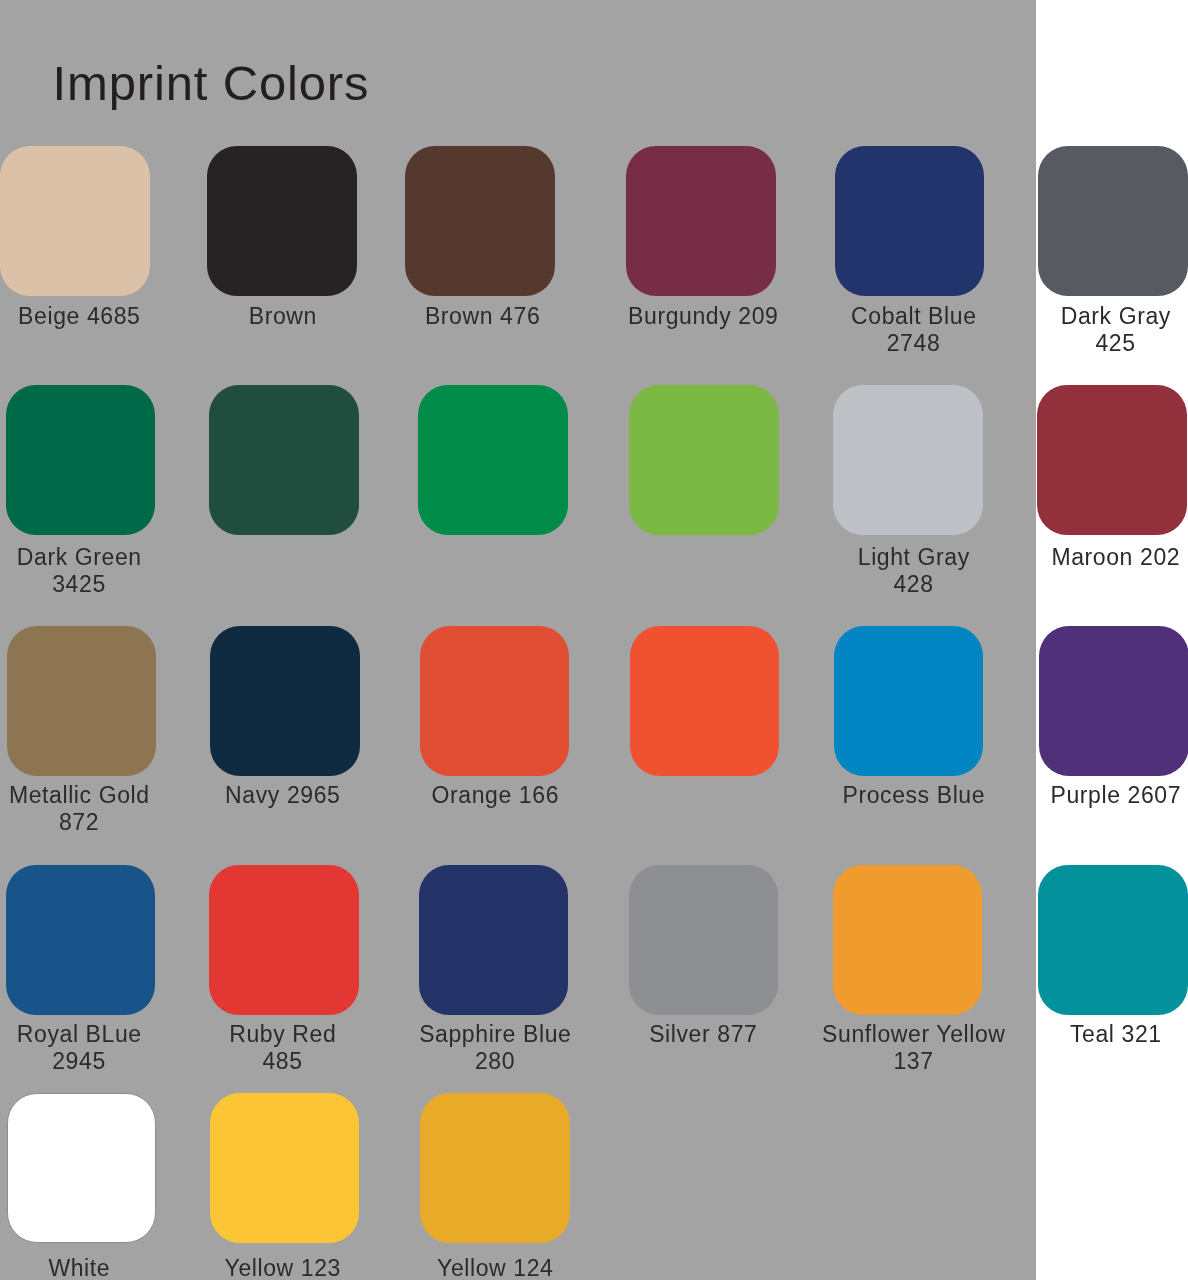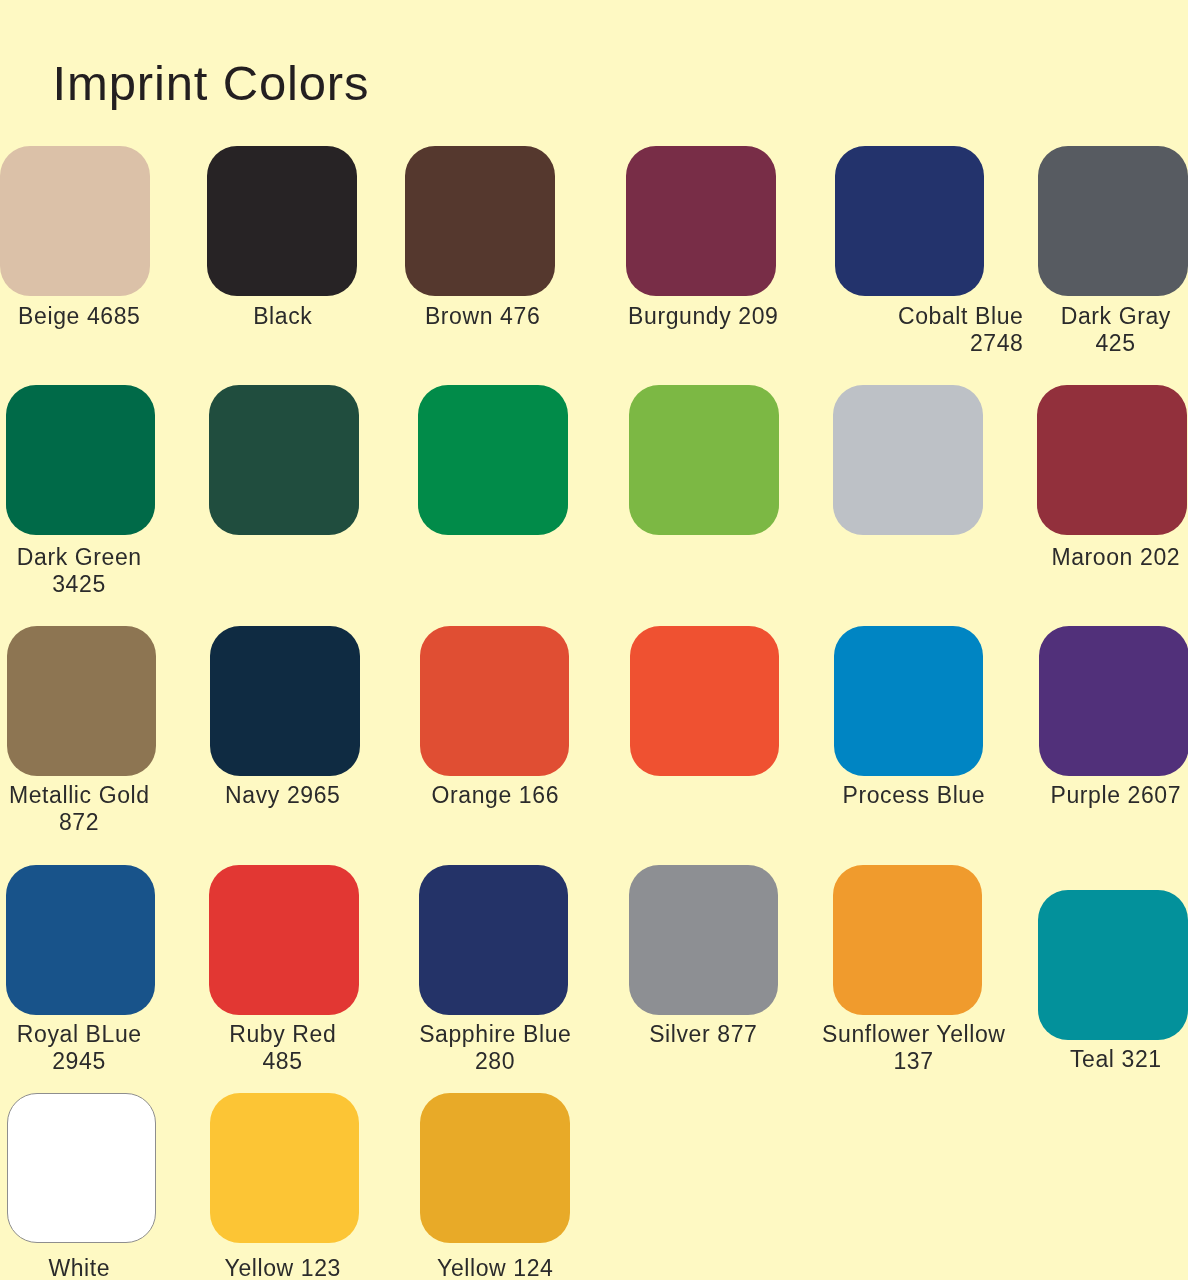--- a/index.html
+++ b/index.html
@@ -4,21 +4,21 @@
 <title>Imprint Colors</title>
 <style>
   html,body{margin:0;padding:0;background:#ffffff;}
   body{
     width:1188px;height:1280px;
     font-family:"Liberation Sans", sans-serif;
     overflow:hidden;
     -webkit-font-smoothing:antialiased;
   }
   
-  .page{position:relative;width:1188px;height:1280px;background:#fef9c3;transform:translateZ(0);text-decoration:underline;}
+  .page{position:relative;width:1036px;height:1280px;background:#a3a3a3;transform:translateZ(0);text-decoration:underline;}
   .page-title{
     position:absolute;
     left:52.5px; top:58.6px;
     font-size:49px;
     font-weight:400;
     color:#231f20;
     letter-spacing:0.85px;
     line-height:49px;
     white-space:nowrap;
   }
@@ -45,33 +45,33 @@
 
 <div class="page">
   <div class="page-title">Imprint Colors</div>
   <div id="grid">
       <div class="cell" style="left: 0px; top: 145.5px;">
         <div class="swatch" style="background: rgb(219, 193, 168);"></div>
         <div class="label" style="top: 157.1px; left: -31px; width: 220px;">Beige 4685</div>
       </div>
       <div class="cell" style="left: 207.4px; top: 145.5px;">
         <div class="swatch" style="background: rgb(39, 35, 37);"></div>
-        <div class="label" style="top: 157.1px; left: -34.9px; width: 220px;">Black</div>
+        <div class="label" style="top: 157.1px; left: -34.9px; width: 220px;">Brown</div>
       </div>
       <div class="cell" style="left: 405px; top: 145.5px;">
         <div class="swatch" style="background: rgb(85, 56, 46);"></div>
         <div class="label" style="top: 157.1px; left: -32.7px; width: 220px;">Brown 476</div>
       </div>
       <div class="cell" style="left: 626.4px; top: 145.5px;">
         <div class="swatch" style="background: rgb(120, 45, 71);"></div>
         <div class="label" style="top: 157.1px; left: -33.4px; width: 220px;">Burgundy 209</div>
       </div>
       <div class="cell" style="left: 834.8px; top: 145.5px;">
         <div class="swatch" style="background: rgb(35, 51, 108);"></div>
-        <div class="label" style="top: 157.1px; left: -31.3px; width: 220px; text-align: right;">Cobalt Blue
+        <div class="label" style="top: 157.1px; left: -31.3px; width: 220px;">Cobalt Blue
 2748</div>
       </div>
       <div class="cell" style="left: 1038.2px; top: 145.5px;">
         <div class="swatch" style="background: rgb(87, 91, 97);"></div>
         <div class="label" style="top: 157.1px; left: -32.7px; width: 220px;">Dark Gray
 425</div>
       </div>
       <div class="cell" style="left: 5.9px; top: 385px;">
         <div class="swatch" style="background: rgb(0, 106, 72);"></div>
         <div class="label" style="top: 159.1px; left: -36.9px; width: 220px;">Dark Green
@@ -81,20 +81,22 @@
         <div class="swatch" style="background: rgb(32, 77, 62);"></div>
       </div>
       <div class="cell" style="left: 418.3px; top: 385px;">
         <div class="swatch" style="background: rgb(1, 139, 73);"></div>
       </div>
       <div class="cell" style="left: 629.1px; top: 385px;">
         <div class="swatch" style="background: rgb(124, 184, 68);"></div>
       </div>
       <div class="cell" style="left: 833.2px; top: 385px;">
         <div class="swatch" style="background: rgb(189, 193, 198);"></div>
+        <div class="label" style="top: 159.1px; left: -29.7px; width: 220px;">Light Gray
+428</div>
       </div>
       <div class="cell" style="left: 1037.4px; top: 385px;">
         <div class="swatch" style="background: rgb(146, 48, 60);"></div>
         <div class="label" style="top: 159.1px; left: -31.9px; width: 220px;">Maroon 202</div>
       </div>
       <div class="cell" style="left: 6.7px; top: 626px;">
         <div class="swatch" style="background: rgb(141, 117, 82);"></div>
         <div class="label" style="top: 155.7px; left: -37.7px; width: 220px;">Metallic Gold
 872</div>
       </div>
@@ -134,21 +136,21 @@
       </div>
       <div class="cell" style="left: 628.7px; top: 865px;">
         <div class="swatch" style="background: rgb(141, 143, 147);"></div>
         <div class="label" style="top: 155.9px; left: -35.7px; width: 220px;">Silver 877</div>
       </div>
       <div class="cell" style="left: 832.7px; top: 865px;">
         <div class="swatch" style="background: rgb(240, 155, 45);"></div>
         <div class="label" style="top: 155.9px; left: -29.2px; width: 220px;">Sunflower Yellow
 137</div>
       </div>
-      <div class="cell" style="left: 1038.3px; top: 865px; margin-top: 25px;">
+      <div class="cell" style="left: 1038.3px; top: 865px;">
         <div class="swatch" style="background: rgb(3, 145, 155);"></div>
         <div class="label" style="top: 155.9px; left: -32.8px; width: 220px;">Teal 321</div>
       </div>
       <div class="cell" style="left: 6.5px; top: 1093px;">
         <div class="swatch outlined" style="background: rgb(255, 255, 255); border-color: rgb(142, 142, 142);"></div>
         <div class="label" style="top: 162.1px; left: -37.5px; width: 220px;">White</div>
       </div>
       <div class="cell" style="left: 209.6px; top: 1093px;">
         <div class="swatch" style="background: rgb(252, 197, 53);"></div>
         <div class="label" style="top: 162.1px; left: -37.1px; width: 220px;">Yellow 123</div>

